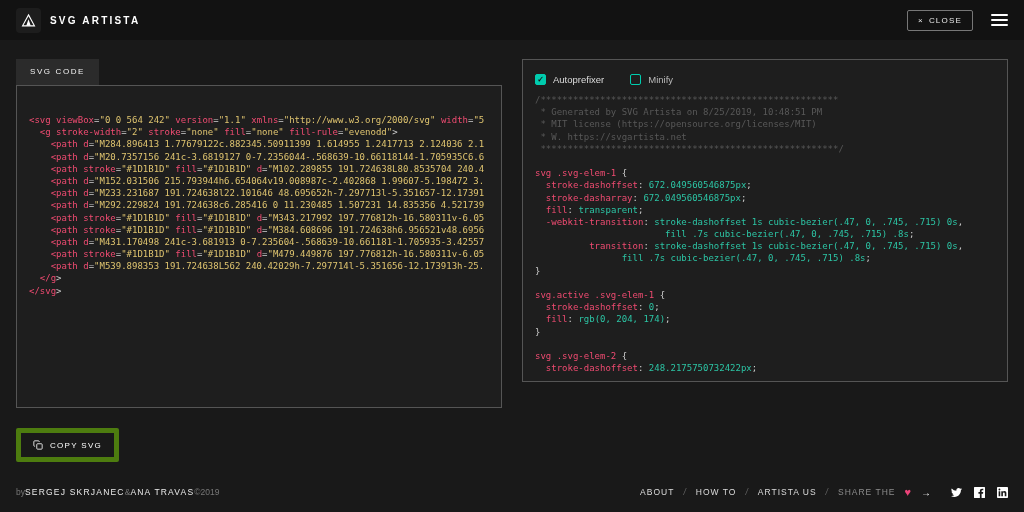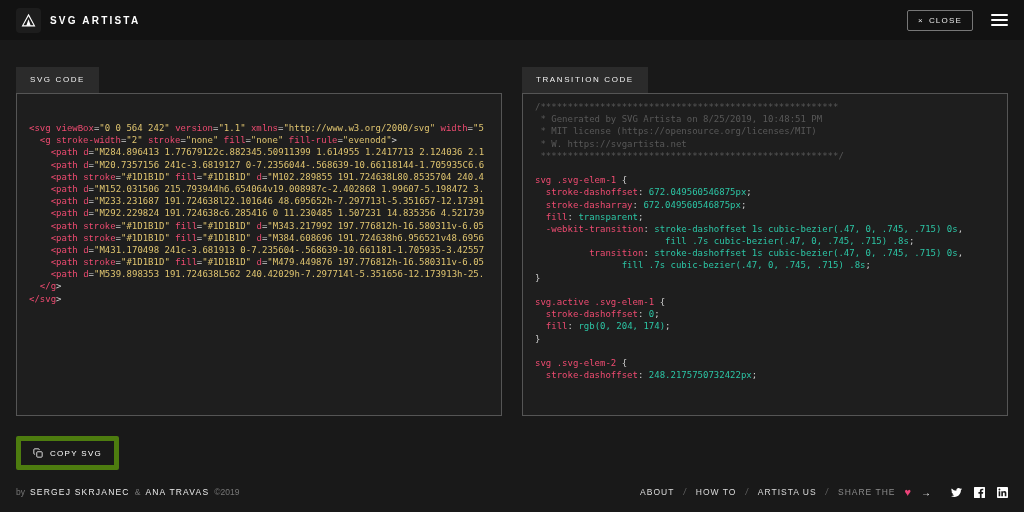--- a/index.html
+++ b/index.html
@@ -19,21 +19,21 @@
                border:1px solid #777; color:#eaeaea; font-size:8px; letter-spacing:1.2px;
                padding:5px 10px; border-radius:2px; font-family:inherit; cursor:pointer; }
   .hamburger { width:17px; display:flex; flex-direction:column; gap:3px; cursor:pointer; }
   .hamburger span { height:2px; background:#ffffff; border-radius:1px; }
 
   
   .panel { position:absolute; top:59px; width:486px; }
   .panel.left { left:16px; }
   .panel.right { left:522px; }
   .tab { display:inline-block; background:#2b2b2b; color:#f2f2f2; font-size:8px;
-         letter-spacing:1.6px; padding:0 14px; height:26px; line-height:26px;margin-top:8px; }
+         letter-spacing:1.6px; padding:0 14px; height:26px; line-height:26px; }
   .code-box { height:323px; border:1px solid #555; background:#1e1e1e; overflow:hidden; }
   .code { font-family:"DejaVu Sans Mono", monospace; font-size:9px; line-height:12.2px;
           white-space:pre; color:#d0d0d0; }
   .left .code { padding:28px 12px 12px; }
   .right .code { padding:7px 12px 12px; }
   .code-line { height:12.2px; overflow:hidden; }
 
   .options { display:flex; gap:26px; padding:14px 12px 2px; align-items:center; }
   .opt { display:flex; align-items:center; gap:7px; font-size:9.5px; color:#dddddd; cursor:pointer; }
   .opt.dim { color:#b9b9b9; }
@@ -41,33 +41,33 @@
         display:flex; align-items:center; justify-content:center; flex:0 0 auto; }
   .cb.checked { background:#00ccae; }
   .cb.checked::after { content:"✓"; color:#121212; font-size:8px; font-weight:bold; line-height:1; }
 
   .copy-btn { margin-top:20px; display:flex; align-items:center; gap:7px; background:transparent;
               border:5px solid #4d7c0f; color:#ffffff; font-size:8px; letter-spacing:1.3px;
               padding:7px 12px; border-radius:2px; font-family:inherit; cursor:pointer; }
 
   
   .tk-tag { color:#ef4b71; }
-  .tk-att { color:#ef4b71;font-family:Liberation Mono, monospace; }
+  .tk-att { color:#ef4b71; }
   .tk-str { color:#dfc46f; }
   .tk-pun { color:#cfcfcf; }
   .tk-txt { color:#cfcfcf; }
   .tk-com { color:#585858; }
   .tk-sel { color:#ef4b71; }
   .tk-prp { color:#ef4b71;margin-top:24px; }
   .tk-val { color:#2cc5a5; }
 
   
   .footer { position:absolute; bottom:0; left:0; width:100%; height:40px; display:flex;
             align-items:center; justify-content:space-between; padding:0 16px; }
-  .credits { font-size:8.5px; color:#777; display:flex; gap:5px; align-items:baseline; }
+  .credits { font-size:8.5px; color:#777; display:flex; align-items:baseline; }
   .credits .name { color:#ececec; font-weight:normal; letter-spacing:1.2px; }
   .flinks { display:flex; align-items:center; gap:9px; font-size:8.5px; letter-spacing:1px; }
   .flink { color:#dcdcdc; cursor:pointer; text-decoration:none; }
   .fsep { color:#666; font-style:italic; }
   .share-label { color:#8d8d8d; }
   .heart { color:#ec4379; font-size:11px; line-height:1; }
   .arrow { color:#ffffff; font-size:10px; }
   .social { display:flex; gap:12px; margin-left:10px; align-items:center; }
   .social .sicon { cursor:pointer; display:flex; }
 </style>
@@ -107,22 +107,31 @@
     <button class="copy-btn">
       <svg viewBox="0 0 24 24" width="10" height="10" fill="none" stroke="currentColor" stroke-width="2" aria-hidden="true">
         <rect x="9" y="9" width="13" height="13" rx="2"></rect>
         <path d="M5 15H4a2 2 0 0 1-2-2V4a2 2 0 0 1 2-2h9a2 2 0 0 1 2 2v1"></path>
       </svg>
       <span>COPY SVG</span>
     </button>
   </div>
 
   <div class="panel right">
-    <div class="tab">TRANSITION CODE</div>
     <div class="code-box">
+      <div class="options">
+        <label class="opt">
+          <span class="cb checked"></span>
+          <span>Autoprefixer</span>
+        </label>
+        <label class="opt dim">
+          <span class="cb"></span>
+          <span>Minify</span>
+        </label>
+      </div>
       <div class="code"><div class="code-line"><span class="tk-com">/*******************************************************</span></div><div class="code-line"><span class="tk-com"> * Generated by SVG Artista on 8/25/2019, 10:48:51 PM</span></div><div class="code-line"><span class="tk-com"> * MIT license (https://opensource.org/licenses/MIT)</span></div><div class="code-line"><span class="tk-com"> * W. https://svgartista.net</span></div><div class="code-line"><span class="tk-com"> *******************************************************/</span></div><div class="code-line">&nbsp;</div><div class="code-line"><span class="tk-sel">svg .svg-elem-1</span><span class="tk-txt"> </span><span class="tk-pun">{</span></div><div class="code-line"><span class="tk-txt">  </span><span class="tk-prp">stroke-dashoffset</span><span class="tk-pun">:</span><span class="tk-txt"> </span><span class="tk-val">672.049560546875px</span><span class="tk-pun">;</span></div><div class="code-line"><span class="tk-txt">  </span><span class="tk-prp">stroke-dasharray</span><span class="tk-pun">:</span><span class="tk-txt"> </span><span class="tk-val">672.049560546875px</span><span class="tk-pun">;</span></div><div class="code-line"><span class="tk-txt">  </span><span class="tk-prp">fill</span><span class="tk-pun">:</span><span class="tk-txt"> </span><span class="tk-val">transparent</span><span class="tk-pun">;</span></div><div class="code-line"><span class="tk-txt">  </span><span class="tk-prp">-webkit-transition</span><span class="tk-pun">:</span><span class="tk-txt"> </span><span class="tk-val">stroke-dashoffset 1s cubic-bezier(.47, 0, .745, .715) 0s</span><span class="tk-pun">,</span></div><div class="code-line"><span class="tk-txt">                        </span><span class="tk-val">fill .7s cubic-bezier(.47, 0, .745, .715) .8s</span><span class="tk-pun">;</span></div><div class="code-line"><span class="tk-txt">          </span><span class="tk-prp">transition</span><span class="tk-pun">:</span><span class="tk-txt"> </span><span class="tk-val">stroke-dashoffset 1s cubic-bezier(.47, 0, .745, .715) 0s</span><span class="tk-pun">,</span></div><div class="code-line"><span class="tk-txt">                </span><span class="tk-val">fill .7s cubic-bezier(.47, 0, .745, .715) .8s</span><span class="tk-pun">;</span></div><div class="code-line"><span class="tk-pun">}</span></div><div class="code-line">&nbsp;</div><div class="code-line"><span class="tk-sel">svg.active .svg-elem-1</span><span class="tk-txt"> </span><span class="tk-pun">{</span></div><div class="code-line"><span class="tk-txt">  </span><span class="tk-prp">stroke-dashoffset</span><span class="tk-pun">:</span><span class="tk-txt"> </span><span class="tk-val">0</span><span class="tk-pun">;</span></div><div class="code-line"><span class="tk-txt">  </span><span class="tk-prp">fill</span><span class="tk-pun">:</span><span class="tk-txt"> </span><span class="tk-val">rgb(0, 204, 174)</span><span class="tk-pun">;</span></div><div class="code-line"><span class="tk-pun">}</span></div><div class="code-line">&nbsp;</div><div class="code-line"><span class="tk-sel">svg .svg-elem-2</span><span class="tk-txt"> </span><span class="tk-pun">{</span></div><div class="code-line"><span class="tk-txt">  </span><span class="tk-prp">stroke-dashoffset</span><span class="tk-pun">:</span><span class="tk-txt"> </span><span class="tk-val">248.2175750732422px</span><span class="tk-pun">;</span></div></div>
     </div>
   </div>
 
   <div class="footer">
     <div class="credits">
       <span>by</span>
       <span class="name">SERGEJ SKRJANEC</span>
       <span>&amp;</span>
       <span class="name">ANA TRAVAS</span>

